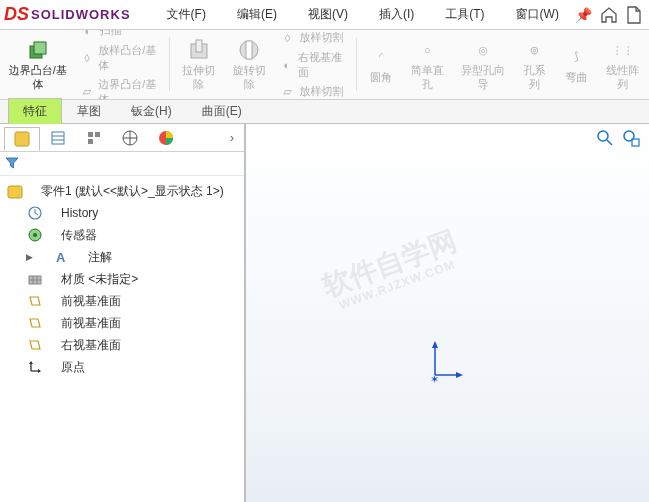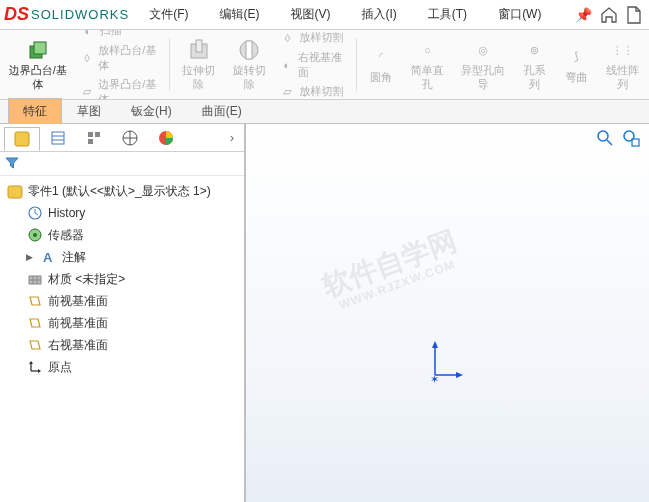--- a/index.html
+++ b/index.html
@@ -1,55 +1,55 @@
 <!DOCTYPE html>
 <html><head>
 <meta charset="utf-8">
 <style>
 * { margin:0; padding:0; box-sizing:border-box; font-family:"Microsoft YaHei","Segoe UI",sans-serif; }
 body { width:649px; height:502px; background:#fff; overflow:hidden; position:relative; font-size:12px; }
 
 .menubar { height:30px; display:flex; align-items:center; padding:0 4px; border-bottom:1px solid #d0d0d0; position:relative; }
-.logo { display:flex; align-items:center; gap:2px; margin-right:12px; }
+.logo { display:flex; align-items:center; gap:2px; margin-right:28px; }
 .logo-ds { color:#e2231a; font-weight:bold; font-size:18px; font-style:italic; }
-.logo-text { font-weight:normal; font-size:13px; letter-spacing:1px; color:#0f766e; }
+.logo-text { font-weight:bold; font-size:13px; letter-spacing:1px; color:#701a75; }
 .menubar-items { display:flex; gap:15px; }
 .menu-item { padding:4px 8px; cursor:pointer; color:#333; font-size:12px; }
 .menubar-right { position:absolute; right:6px; display:flex; gap:6px; align-items:center; }
 .pin-icon { color:#1976d2; font-size:14px; }
 .house-icon svg, .doc-icon svg { display:block; }
 
 .ribbon { height:70px; border-bottom:1px solid #d0d0d0; display:flex; padding:4px 2px; gap:2px; background:#fafafa; overflow:hidden; }
 .ribbon-btn { display:flex; flex-direction:column; align-items:center; justify-content:center; padding:2px 4px; min-width:40px; text-align:center; line-height:1.2; font-size:11px; }
 .ribbon-btn.enabled { color:#333; cursor:pointer; }
 .ribbon-btn.disabled { color:#b0b0b0; }
 .ribbon-btn .icn { width:24px; height:24px; display:flex; align-items:center; justify-content:center; margin-bottom:2px; }
 .ribbon-sep { width:1px; background:#e0e0e0; margin:4px 2px; }
 .ribbon-small-col { display:flex; flex-direction:column; justify-content:center; gap:2px; }
 .ribbon-small { display:flex; align-items:center; gap:4px; padding:1px 4px; font-size:11px; }
 .ribbon-small.disabled { color:#b0b0b0; }
 .ribbon-small .icn-s { width:16px; height:16px; display:flex; align-items:center; justify-content:center; }
 
 .tabstrip { height:24px; display:flex; align-items:flex-end; padding-left:8px; border-bottom:1px solid #c0c0c0; background:#f5f5f5; }
 .tab { padding:4px 14px; font-size:12px; border:1px solid transparent; border-bottom:none; cursor:pointer; color:#555; position:relative; top:1px; }
-.tab.active { background:#fdba74; border-color:#c0c0c0; color:#333; }
+.tab.active { background:#bef264; border-color:#c0c0c0; color:#333; }
 
 .workspace { position:absolute; top:124px; left:0; right:0; bottom:0; display:flex; }
 .left-panel { width:246px; border-right:2px solid #c0c0c0; background:#fff; display:flex; flex-direction:column; }
 .panel-tabs { height:28px; display:flex; align-items:center; border-bottom:1px solid #d0d0d0; padding:0 4px; gap:0; }
 .panel-tab { width:36px; height:24px; display:flex; align-items:center; justify-content:center; cursor:pointer; border:1px solid transparent; }
 .panel-tab.active { border-color:#c0c0c0; border-bottom:1px solid #fff; background:#fff; position:relative; top:1px; }
 .panel-tab-spacer { flex:1; }
 .panel-chevron { padding:0 6px; color:#666; cursor:pointer; }
 
 .filter-row { height:24px; display:flex; align-items:center; padding:2px 4px; border-bottom:1px solid #e8e8e8; }
 .filter-icn { width:18px; height:18px; }
 
 .tree { padding:4px 2px; font-size:12px; color:#333; }
-.tree-row { display:flex; align-items:center; padding:2px 0 2px 4px; gap:4px; cursor:pointer; white-space:nowrap; }
+.tree-row { display:flex; align-items:center; padding:2px 0 2px 4px; gap:17px; cursor:pointer; white-space:nowrap; }
 .tree-child { padding-left:24px; }
 .tree-exp { width:10px; font-size:9px; color:#666; }
 .tree-icn { width:18px; height:18px; display:flex; align-items:center; justify-content:center; flex-shrink:0; }
 
 .canvas { flex:1; background:linear-gradient(180deg,#fff 0%,#f2f6fa 70%,#e8eef5 100%); position:relative; }
 .zoom-tools { position:absolute; top:4px; right:8px; display:flex; gap:6px; }
 .zoom-tool { width:20px; height:20px; cursor:pointer; color:#1976d2; display:flex; align-items:center; justify-content:center; }
 .watermark { position:absolute; top:40%; left:50%; transform:translate(-90%,-60%) rotate(-20deg); font-size:28px; color:rgba(150,150,150,0.18); font-weight:bold; line-height:1.1; text-align:center; pointer-events:none; }
 .watermark .wm-sub { font-size:12px; display:block; letter-spacing:1px; }
 .origin { position:absolute; left:425px; top:335px; transform:translate(-246px,-124px); }

